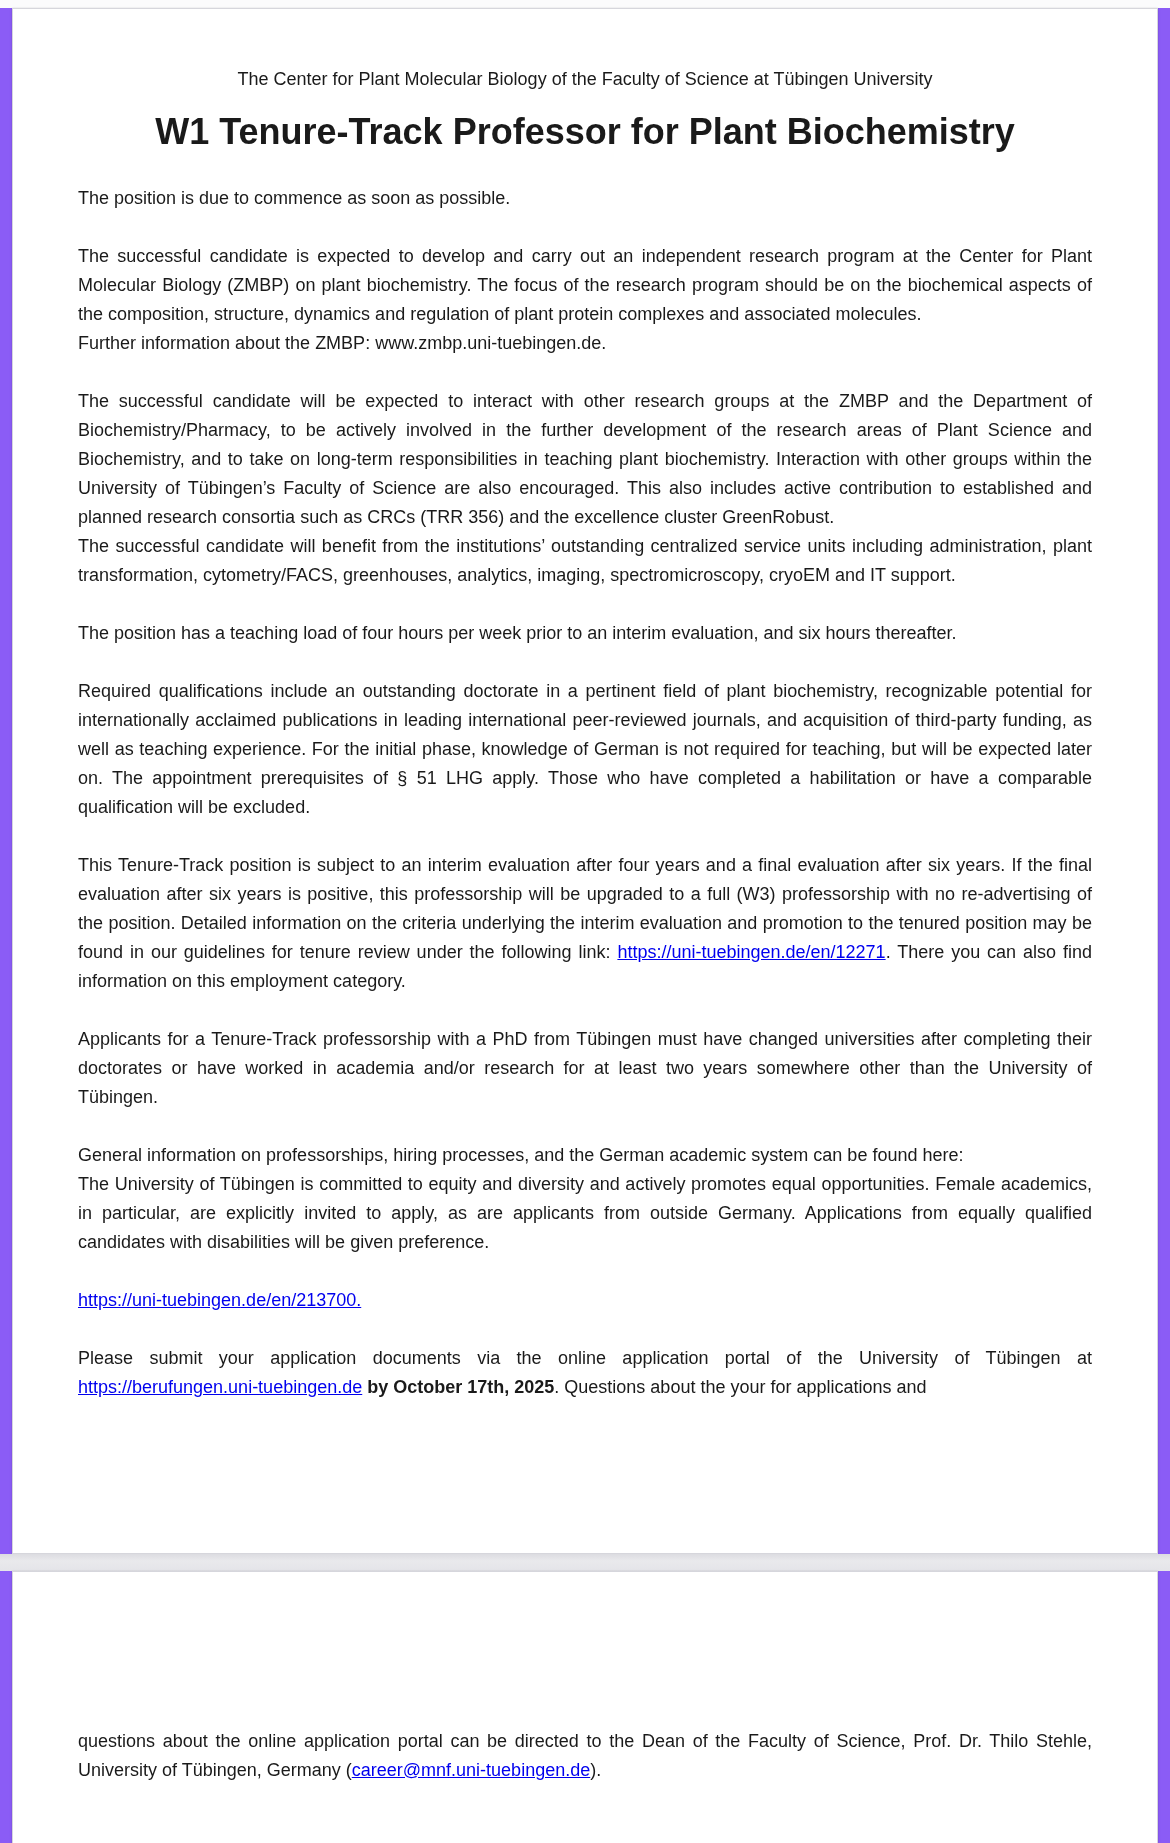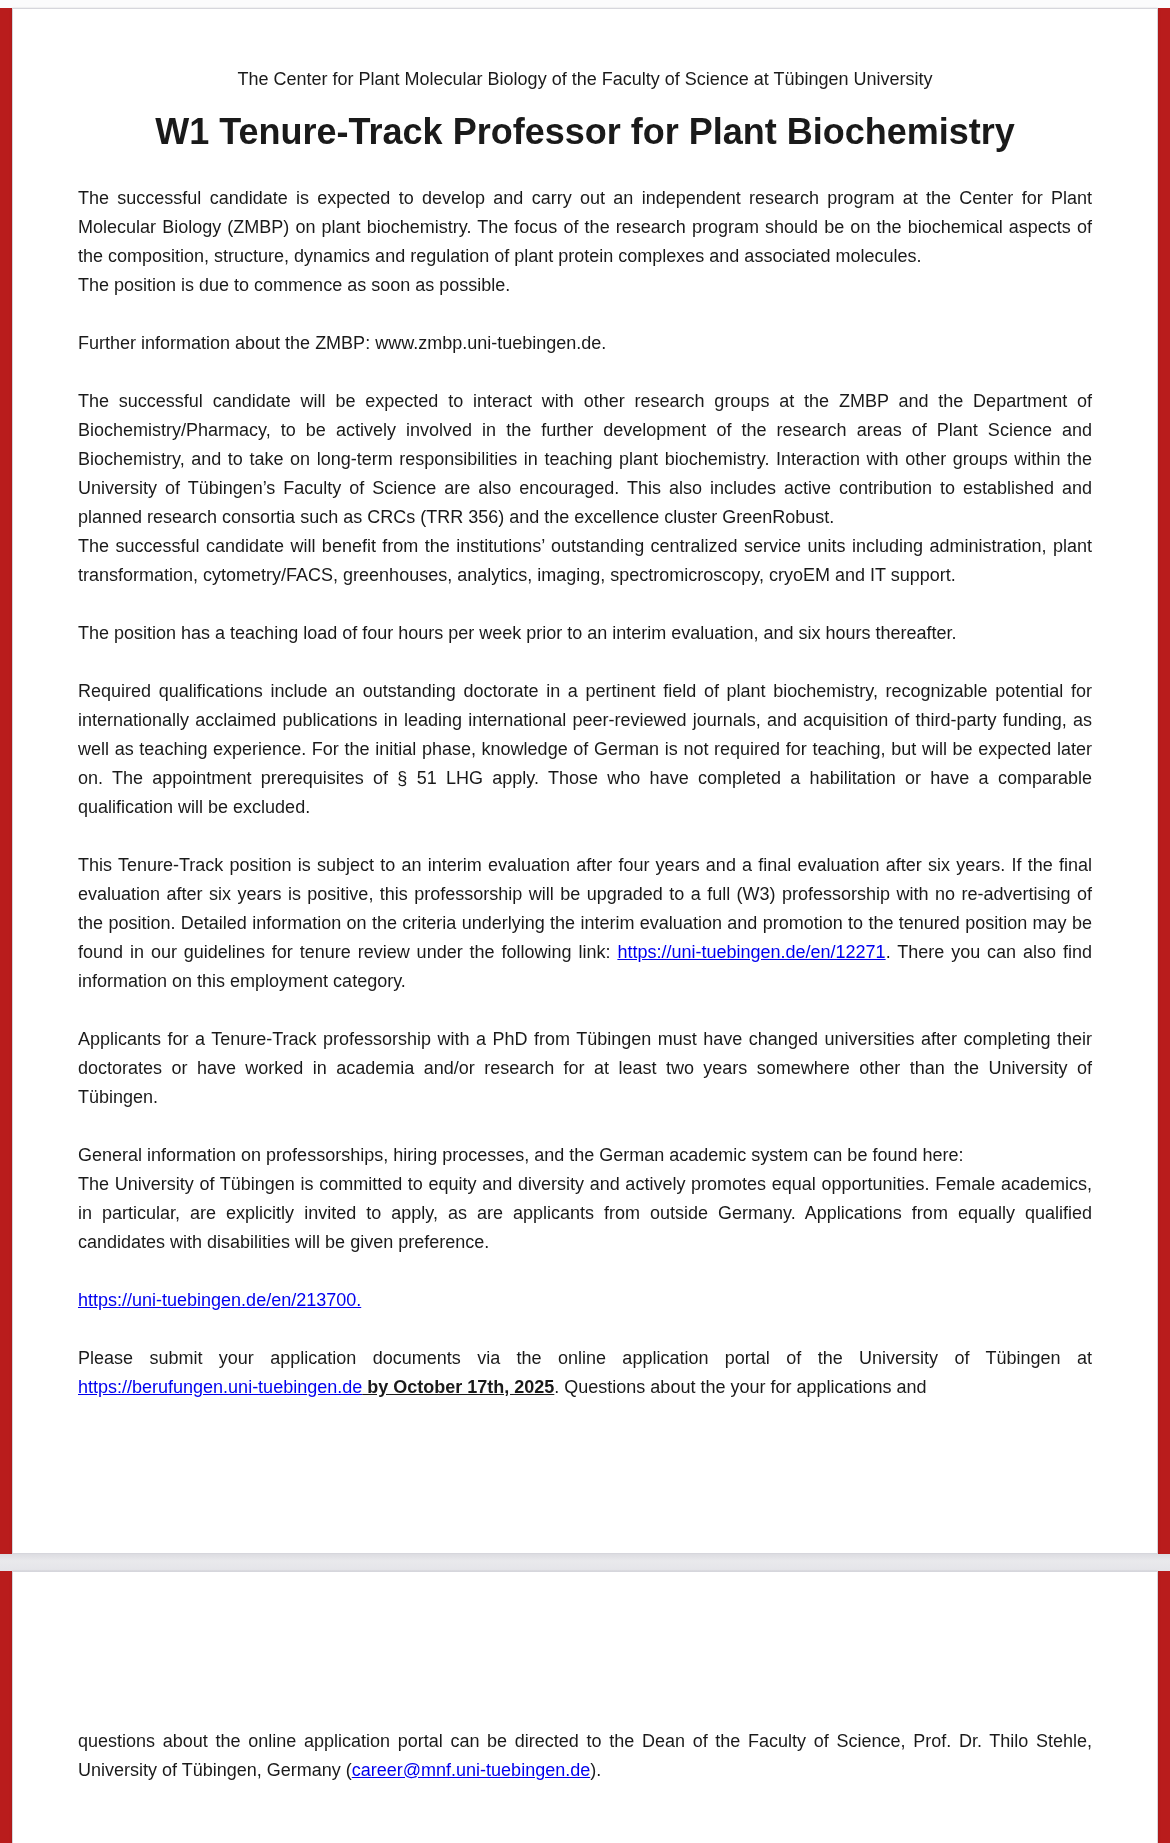--- a/index.html
+++ b/index.html
@@ -6,21 +6,21 @@
   body {
     background: #eaeaee;
     font-family: "Liberation Sans", "DejaVu Sans", sans-serif;
     color: #1a1a1a;
   }
   .viewport {
     position: relative;
     width: 1170px;
     height: 1843px;
     overflow: hidden;
-    background: #b91c1c;
+    background: #8b5cf6;
   }
   .top-strip {
     position: absolute;
     top: 0; left: 0; right: 0;
     height: 8px;
     background: #fbfbfc;
   }
   .page {
     position: absolute;
     left: 12px;
@@ -65,36 +65,36 @@
     text-align: justify;
     text-align-last: left;
     margin: 0 0 29px 0;
   }
   .para.tight { margin-bottom: 0; }
   .link {
     color: #0000ee;
     text-decoration: underline;
     cursor: pointer;
   }
-  .bold { font-weight: 700; text-decoration: underline; }
+  .bold { font-weight: 700; }
 </style>
 </head>
 <body>
 
 <div class="viewport">
   <div class="top-strip"></div>
 
   <div class="page page-1">
     <div class="doc-header-line">The Center for Plant Molecular Biology of the Faculty of Science at Tübingen University</div>
 
     <div class="doc-title">W1 Tenure-Track Professor for Plant Biochemistry</div>
 
+    <p class="para">The position is due to commence as soon as possible.</p>
+
     <p class="para tight">The successful candidate is expected to develop and carry out an independent research program at the Center for Plant Molecular Biology (ZMBP) on plant biochemistry. The focus of the research program should be on the biochemical aspects of the composition, structure, dynamics and regulation of plant protein complexes and associated molecules.</p>
-
-    <p class="para">The position is due to commence as soon as possible.</p>
     <p class="para">Further information about the ZMBP: www.zmbp.uni-tuebingen.de.</p>
 
     <p class="para tight">The successful candidate will be expected to interact with other research groups at the ZMBP and the Department of Biochemistry/Pharmacy, to be actively involved in the further development of the research areas of Plant Science and Biochemistry, and to take on long-term responsibilities in teaching plant biochemistry. Interaction with other groups within the University of Tübingen’s Faculty of Science are also encouraged. This also includes active contribution to established and planned research consortia such as CRCs (TRR 356) and the excellence cluster GreenRobust.</p>
     <p class="para">The successful candidate will benefit from the institutions’ outstanding centralized service units including administration, plant transformation, cytometry/FACS, greenhouses, analytics, imaging, spectromicroscopy, cryoEM and IT support.</p>
 
     <p class="para">The position has a teaching load of four hours per week prior to an interim evaluation, and six hours thereafter.</p>
 
     <p class="para">Required qualifications include an outstanding doctorate in a pertinent field of plant biochemistry, recognizable potential for internationally acclaimed publications in leading international peer-reviewed journals, and acquisition of third-party funding, as well as teaching experience. For the initial phase, knowledge of German is not required for teaching, but will be expected later on. The appointment prerequisites of § 51 LHG apply. Those who have completed a habilitation or have a comparable qualification will be excluded.</p>
 
     <p class="para"><span>This Tenure-Track position is subject to an interim evaluation after four years and a final evaluation after six years. If the final evaluation after six years is positive, this professorship will be upgraded to a full (W3) professorship with no re-advertising of the position. Detailed information on the criteria underlying the interim evaluation and promotion to the tenured position may be found in our guidelines for tenure review under the following link: </span><a class="link">https://uni-tuebingen.de/en/12271</a><span>. There you can also find information on this employment category.</span></p>

